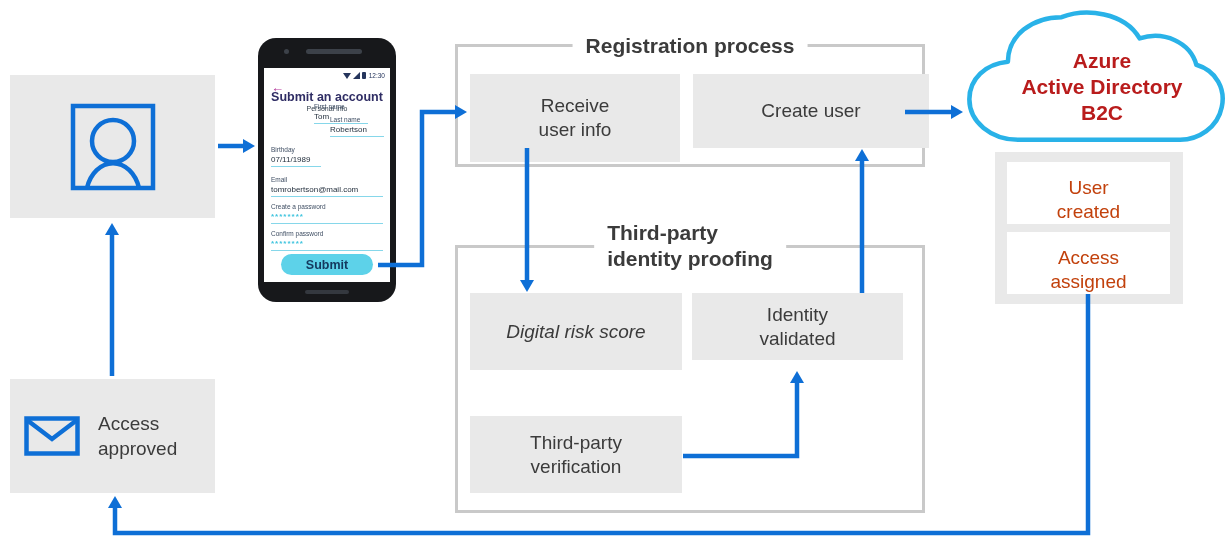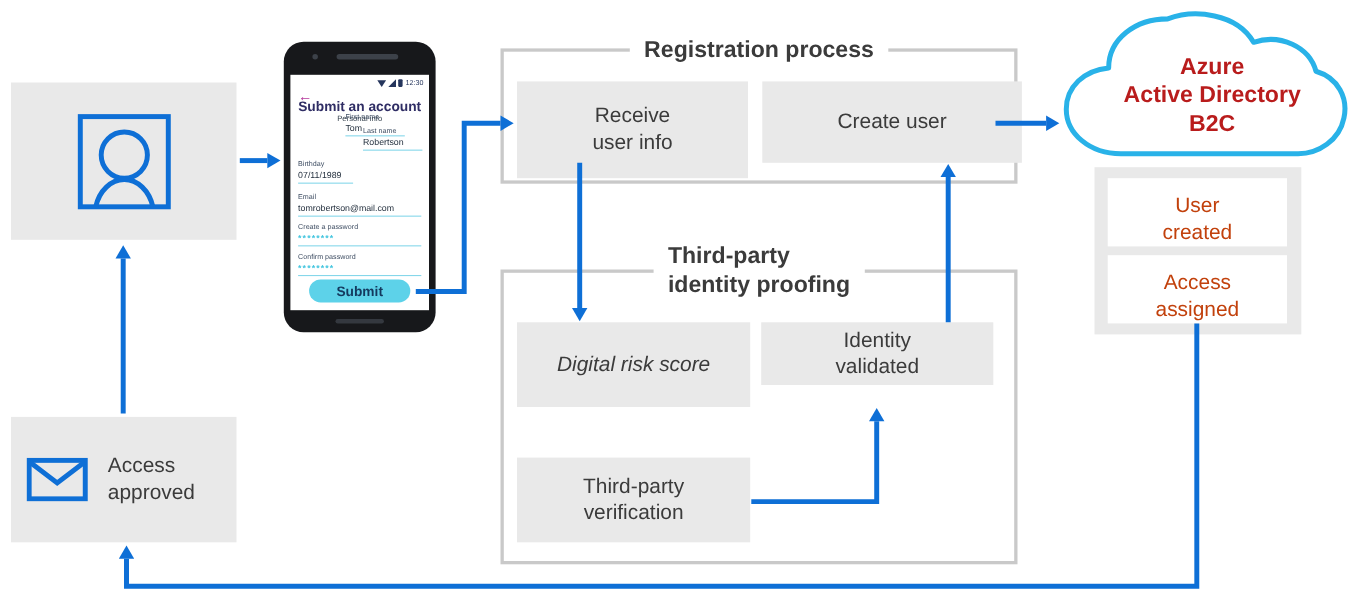--- a/index.html
+++ b/index.html
@@ -126,21 +126,21 @@
 
   <div class="container" style="left:455px; top:245px; width:470px; height:268px;">
     <div class="ctitle" style="top:-28px;">
       <div>Third-party</div>
       <div>identity proofing</div>
     </div>
   </div>
   <div class="node italic" style="left:470px; top:293px; width:212px; height:77px;">
     <div>Digital risk score</div>
   </div>
-  <div class="node" style="left:692px; top:293px; width:211px; height:57px;">
+  <div class="node" style="left:692px; top:293px; width:211px; height:67px;">
     <div>Identity</div>
     <div>validated</div>
   </div>
   <div class="node" style="left:470px; top:416px; width:212px; height:77px;">
     <div>Third-party</div>
     <div>verification</div>
   </div>
 
   <svg width="274" height="150" viewBox="0 0 270 148" style="position:absolute; left:956px; top:5px;">
     <path class="cloudp" d="M 62 133

